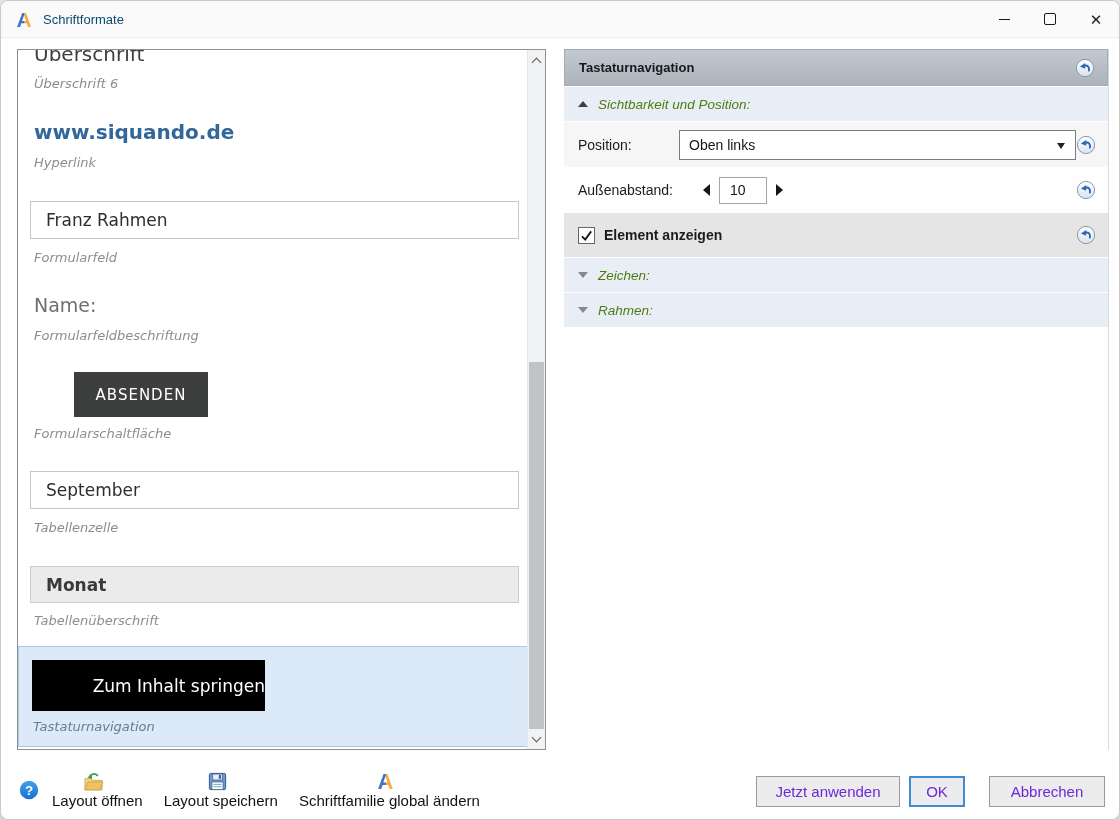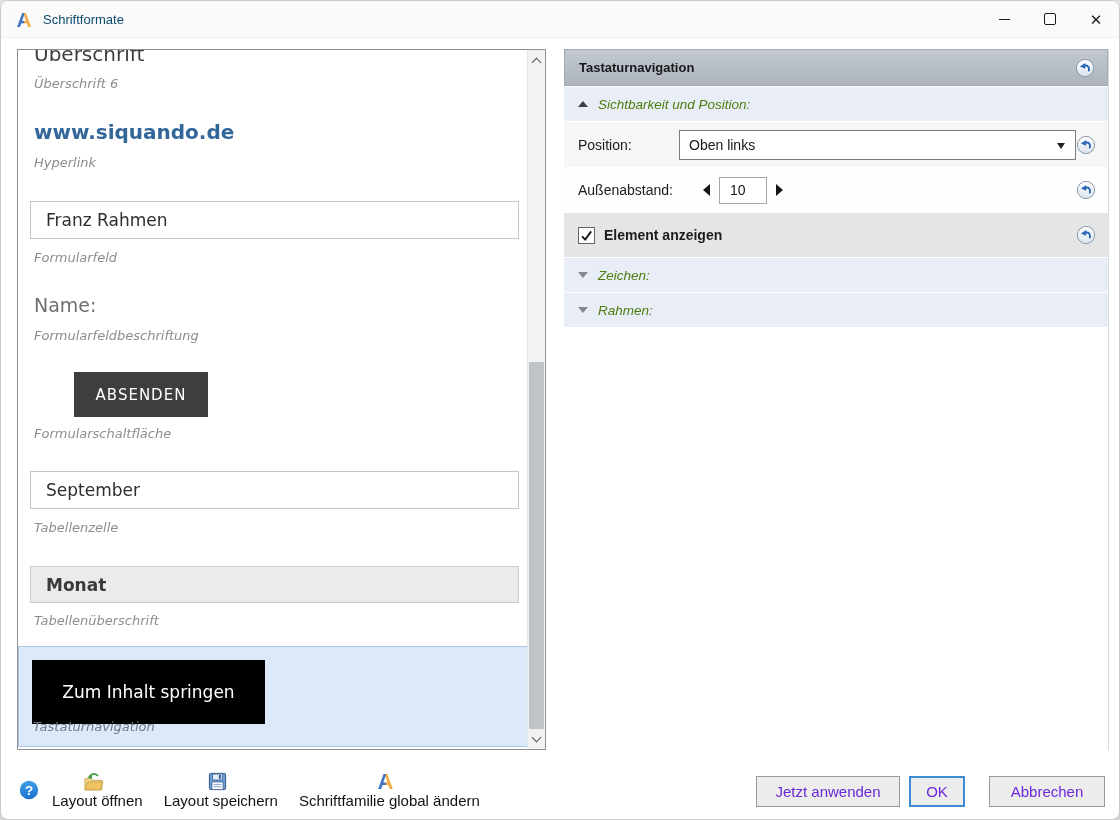--- a/index.html
+++ b/index.html
@@ -54,22 +54,22 @@
   .box-th{
     position:absolute;left:12px;top:516px;width:489px;height:37px;box-sizing:border-box;
     border:1px solid #cbcbcb;background:#ebebeb;display:flex;align-items:center;
     padding-left:15px;font-size:17px;font-weight:bold;color:#3a3a3a;
   }
   .selected-item{
     position:absolute;left:0;top:596px;width:511px;height:101px;box-sizing:border-box;
     background:#dbe9f8;border:1px solid #aac7e6;
   }
   .skip-btn{
-    position:absolute;left:13px;top:13px;width:233px;height:64px;background:#000;
-    color:#fff;display:flex;align-items:center;justify-content:center;font-size:17px;
+    position:absolute;left:13px;top:13px;width:233px;height:51px;background:#000;
+    color:#fff;display:flex;align-items:center;justify-content:flex-end;font-size:17px;
   }
   .sel-lbl{position:absolute;left:14px;top:72px;font-size:13px;font-style:italic;color:#6d7b8a;
     font-family:"DejaVu Sans","Liberation Sans",sans-serif;}
   
   .scrollbar{position:absolute;top:0;right:0;bottom:0;width:17px;background:#f1f2f3;border-left:1px solid #e6e7e8;}
   .sb-btn{position:absolute;left:0;width:17px;height:17px;display:flex;align-items:center;justify-content:center;}
   .sb-up{top:2px;} .sb-down{bottom:2px;}
   .chev{width:6px;height:6px;border-right:1.4px solid #5a5a5a;border-bottom:1.4px solid #5a5a5a;display:block;}
   .chev-up{transform:rotate(-135deg);margin-top:3px;}
   .chev-down{transform:rotate(45deg);margin-bottom:3px;}

